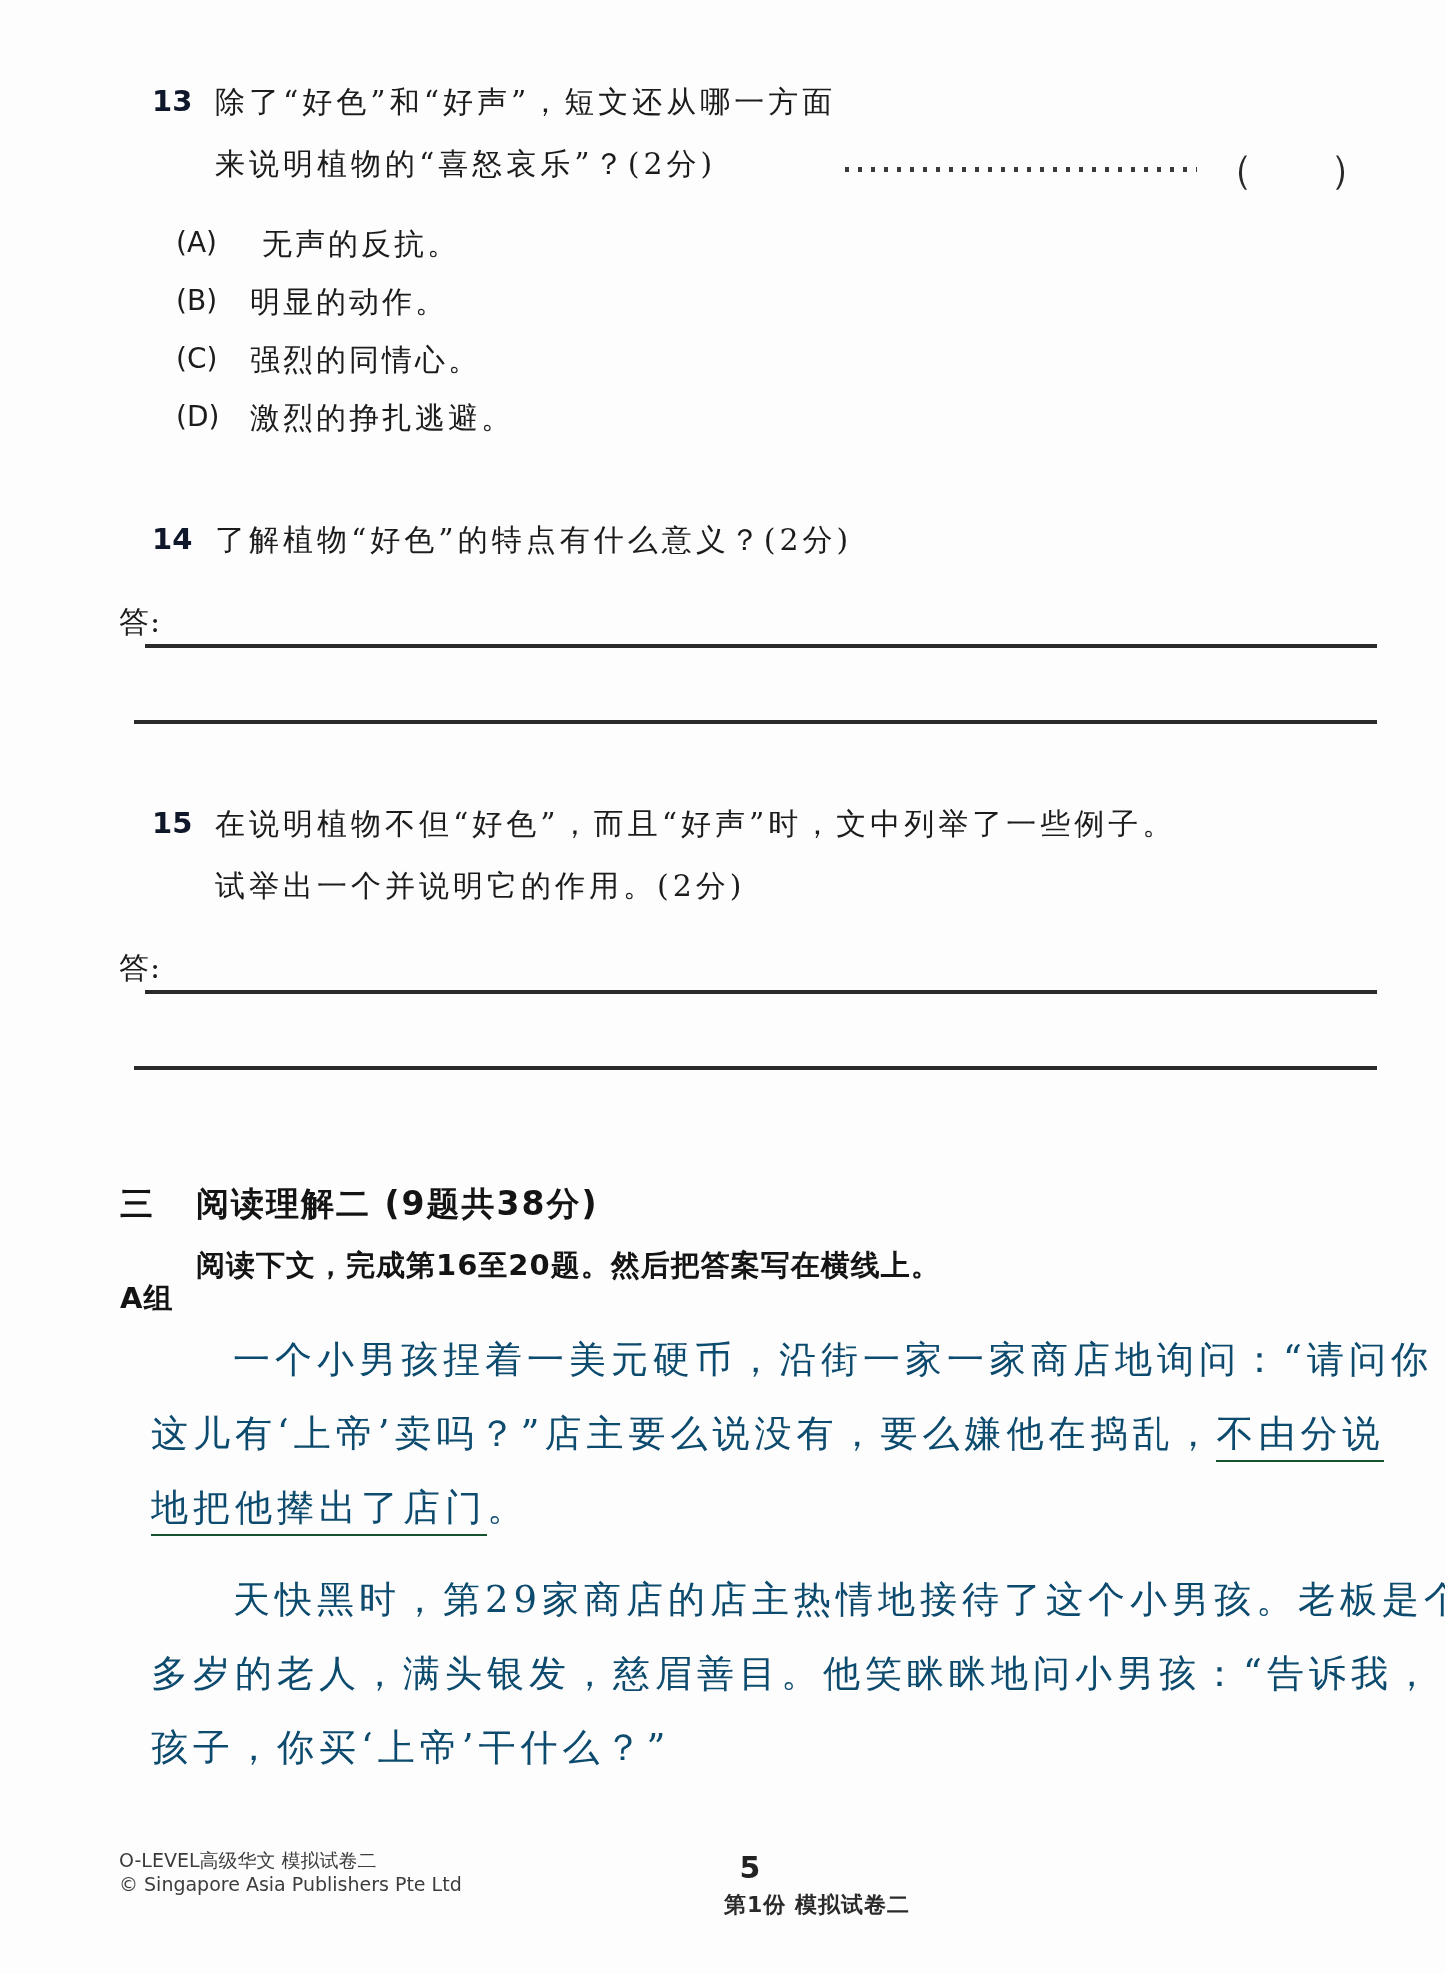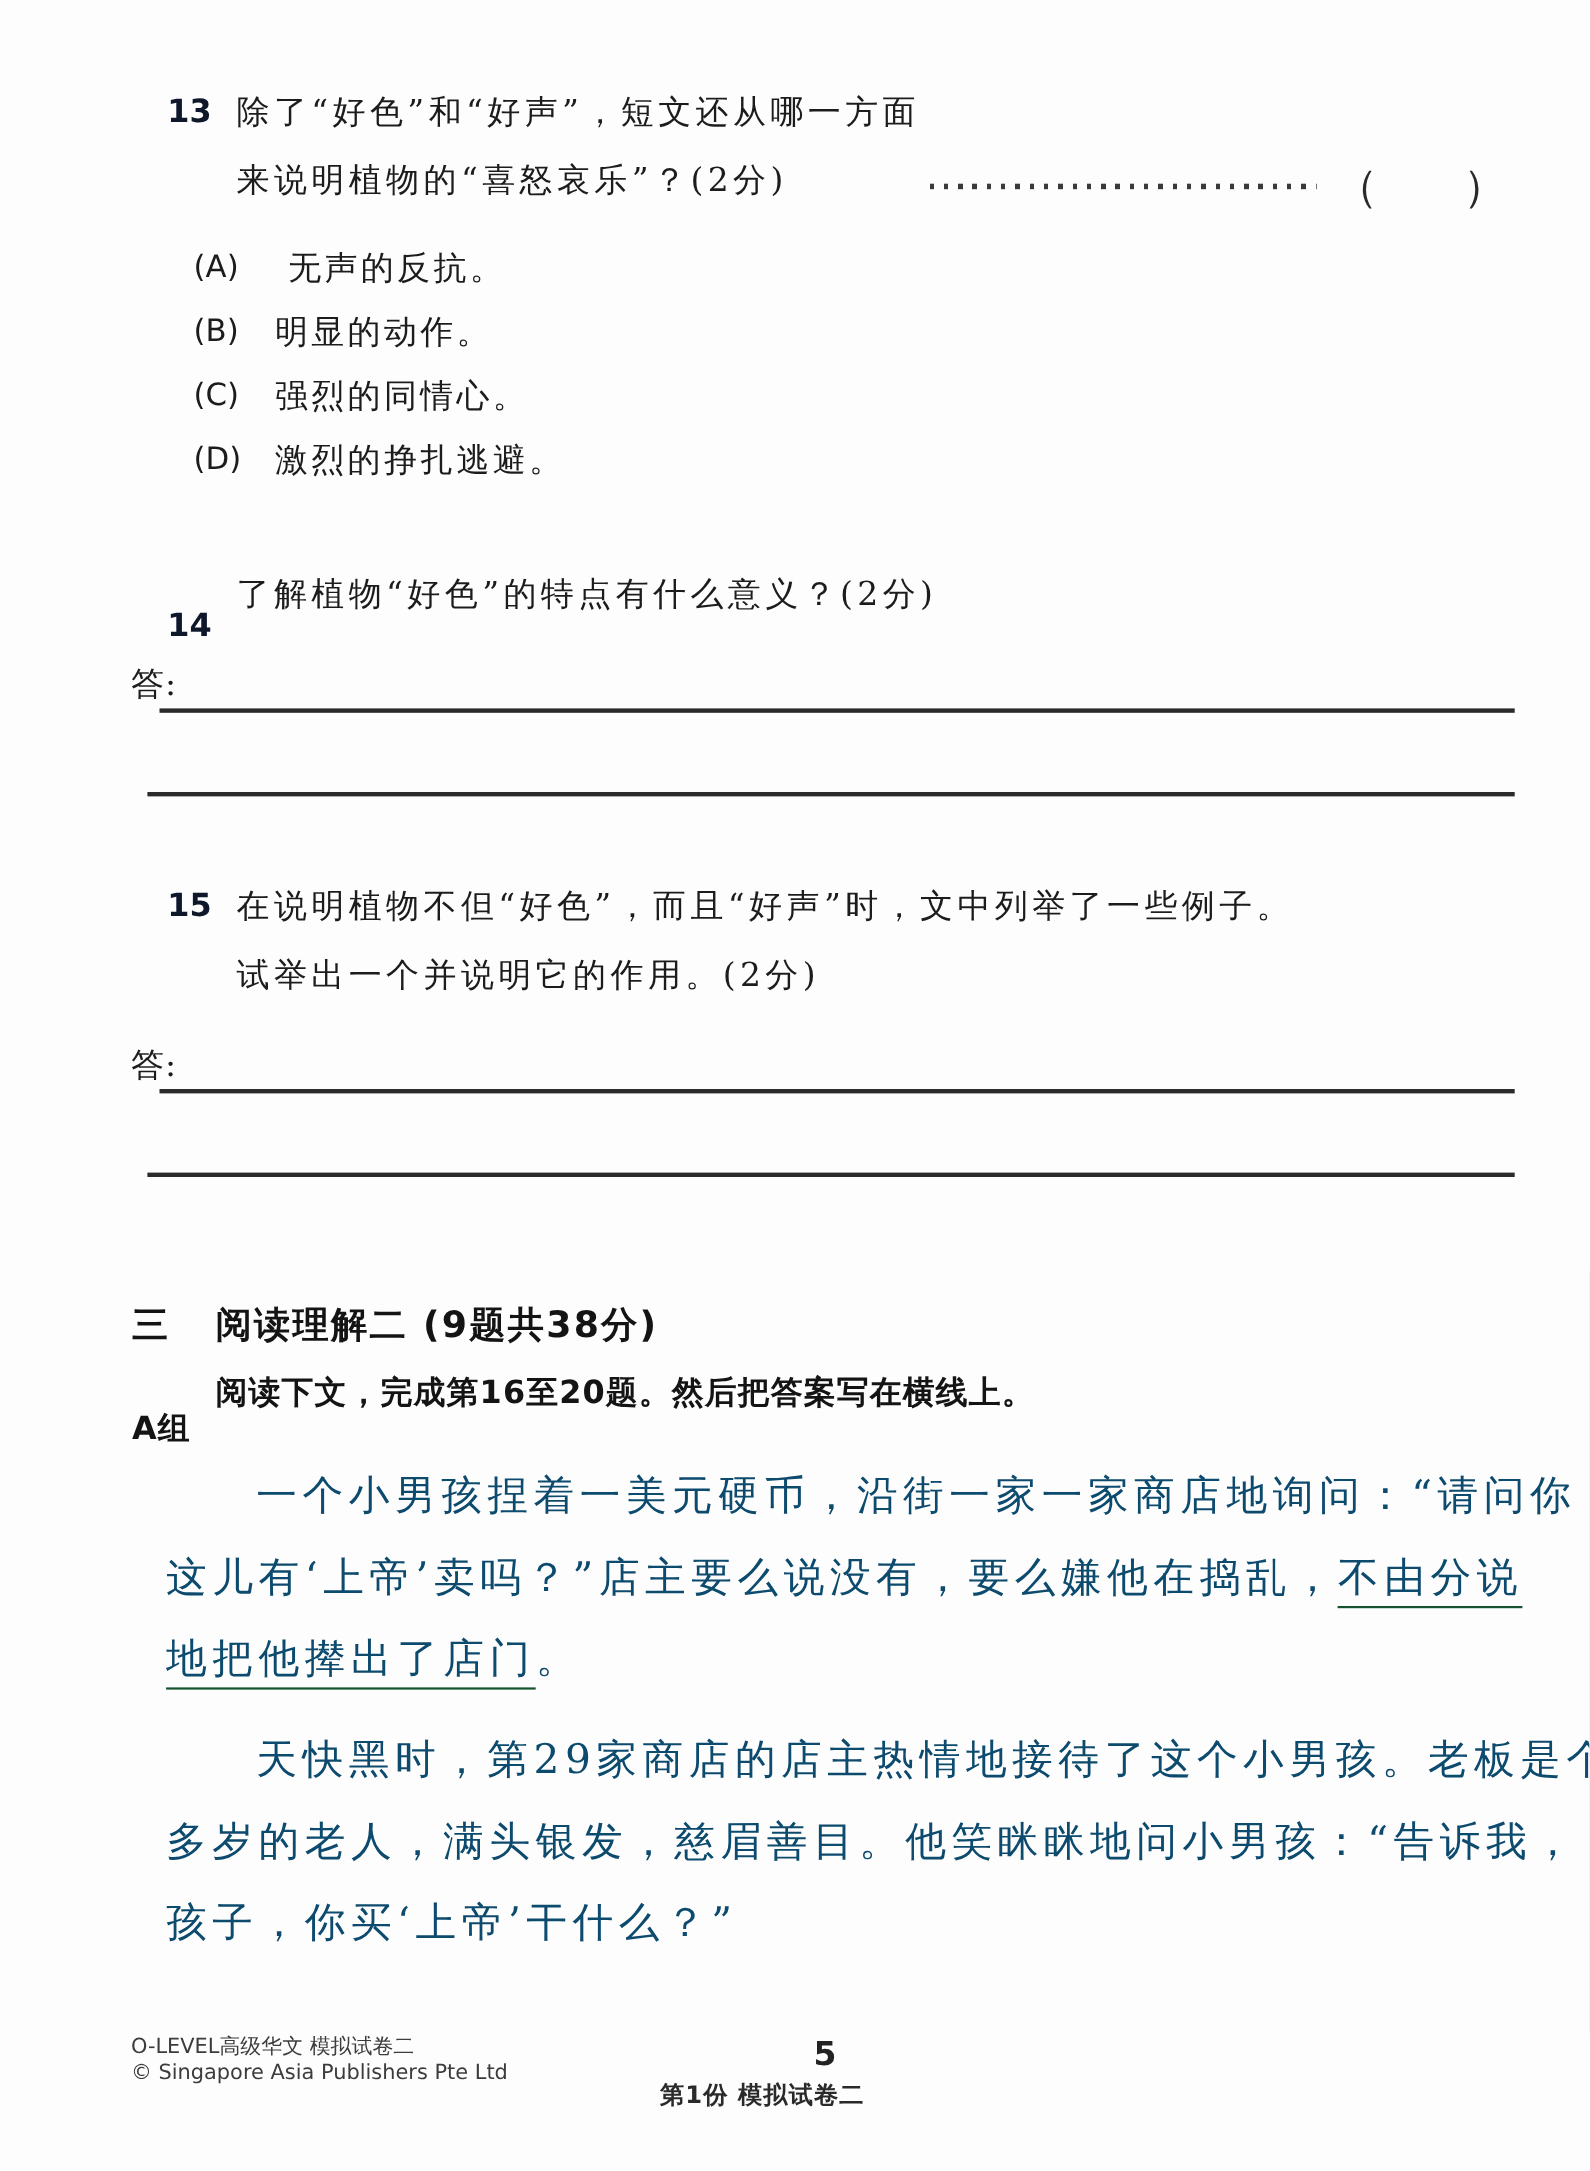--- a/index.html
+++ b/index.html
@@ -124,21 +124,21 @@
       <span class="abs opt-letter" style="left:176px; top:342px;">(C)</span>
       <span class="abs opt-text" style="left:250px; top:340px;">强烈的同情心。</span>
     </div>
     <div>
       <span class="abs opt-letter" style="left:176px; top:400px;">(D)</span>
       <span class="abs opt-text" style="left:250px; top:398px;">激烈的挣扎逃避。</span>
     </div>
   </div>
 
   <div>
-    <span class="abs qnum" style="left:152px; top:522px;margin-top:29px;">14</span>
+    <span class="abs qnum" style="left:152px; top:522px;">14</span>
     <span class="abs qtext" style="left:215px; top:520px;">了解植物“好色”的特点有什么意义？(2分)</span>
 
     <span class="abs ans-label" style="left:119px; top:602px;">答:</span>
     <div class="ans-line" style="left:145px; top:644px; width:1232px;"></div>
     <div class="ans-line" style="left:134px; top:720px; width:1243px;"></div>
   </div>
 
   <div>
     <span class="abs qnum" style="left:152px; top:806px;">15</span>
     <span class="abs qtext" style="left:215px; top:804px;">在说明植物不但“好色”，而且“好声”时，文中列举了一些例子。</span>
@@ -164,16 +164,16 @@
 
     <span class="abs passage-line" style="left:233px; top:1575px;">天快黑时，第29家商店的店主热情地接待了这个小男孩。老板是个60</span>
     <span class="abs passage-line" style="left:151px; top:1649px;">多岁的老人，满头银发，慈眉善目。他笑眯眯地问小男孩：“告诉我，</span>
     <span class="abs passage-line" style="left:151px; top:1723px;">孩子，你买‘上帝’干什么？”</span>
   </div>
 
   <div>
     <div class="abs foot-small" style="left:119px; top:1848px;">O-LEVEL高级华文 模拟试卷二</div>
     <div class="abs foot-small" style="left:119px; top:1872px;">© Singapore Asia Publishers Pte Ltd</div>
     <div class="abs foot-page" style="left:700px; top:1850px; width:100px; text-align:center;">5</div>
-    <div class="abs foot-sec" style="left:600px; top:1890px; width:310px; text-align:left;">第1份 模拟试卷二</div>
+    <div class="abs foot-sec" style="left:600px; top:1890px; width:310px; text-align:right;">第1份 模拟试卷二</div>
   </div>
 
 </div>
 
 </body></html>

